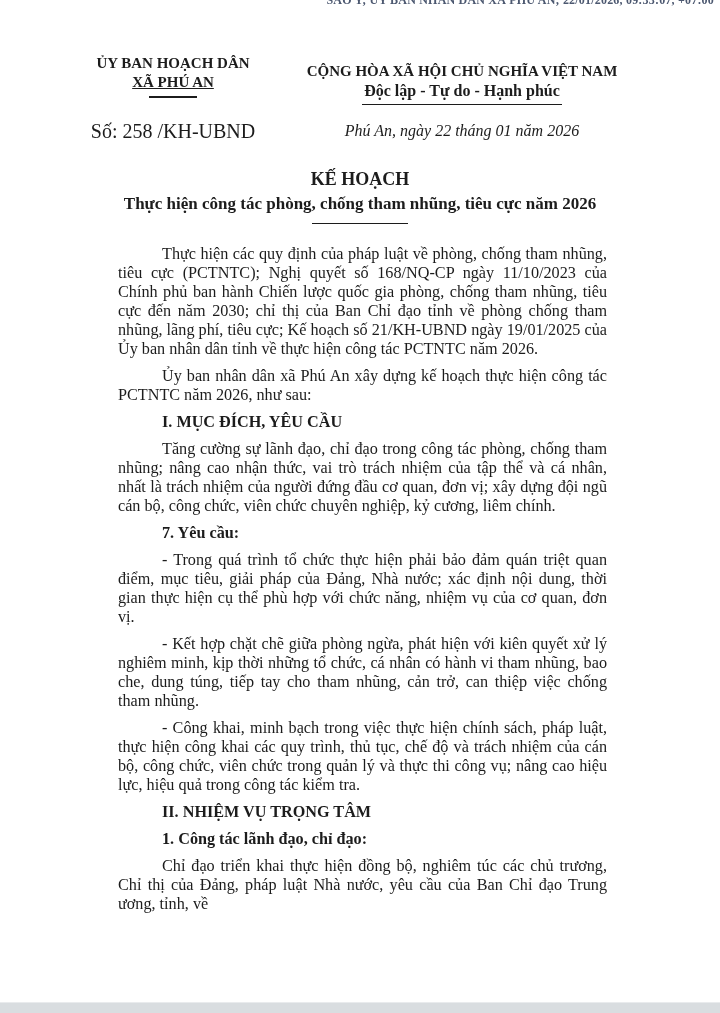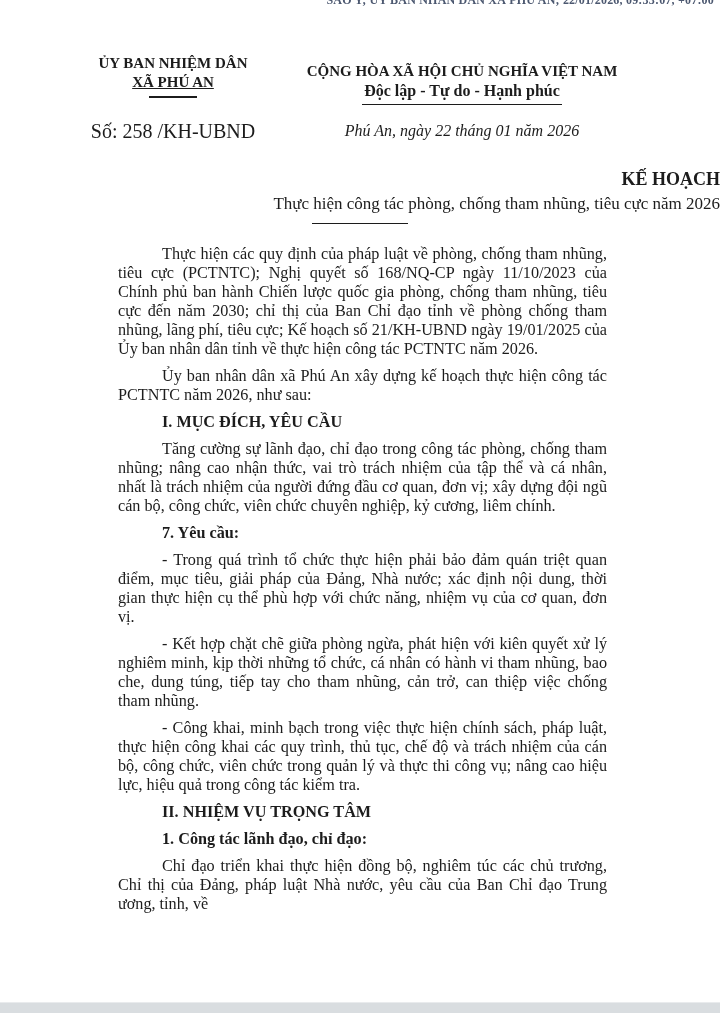--- a/index.html
+++ b/index.html
@@ -48,23 +48,23 @@
     font-weight: bold;
     font-size: 16px;
     line-height: 20px;
     padding: 0 2px 3px;
     border-bottom: 1.5px solid #1c1c1c;
     white-space: nowrap;
   }
   .doc-number { font-size: 20px; margin-top: 22px; }
   .place-date { font-style: italic; font-size: 16px; margin-top: 17px; white-space: nowrap; }
 
-  .doc-title { text-align: right; margin-top: 24px; }
+  .doc-title { text-align: center; margin-top: 24px; }
   .doc-type { font-weight: bold; font-size: 18px; line-height: 24px; }
-  .doc-subject { font-weight: normal; font-size: 17px; line-height: 26px; }
+  .doc-subject { font-weight: bold; font-size: 17px; line-height: 26px; }
   .rule-title { width: 96px; height: 1.5px; background: #1c1c1c; margin: 6px auto 0; }
 
   .doc-body {
     margin: 21px 105px 0 110px;
     font-size: 16.2px;
   }
   .para {
     margin: 8px;
     line-height: 19px;
     text-indent: 44px;
@@ -85,21 +85,21 @@
 </style>
 </head>
 <body>
 
 <div class="stamp">SAO Y; ỦY BAN NHÂN DÂN XÃ PHÚ AN; 22/01/2026, 09:33:07, +07:00</div>
 
 <div class="page">
 
   <div class="doc-header">
     <div class="col-left">
-      <div class="org-parent">ỦY BAN NHIỆM DÂN</div>
+      <div class="org-parent">ỦY BAN HOẠCH DÂN</div>
       <div class="org-name">XÃ PHÚ AN</div>
       <div class="rule-org"></div>
       <div class="doc-number">Số:  258 /KH-UBND</div>
     </div>
     <div class="col-right">
       <div class="national-title">CỘNG HÒA XÃ HỘI CHỦ NGHĨA VIỆT NAM</div>
       <div><span class="motto">Độc lập - Tự do - Hạnh phúc</span></div>
       <div class="place-date">Phú An, ngày 22 tháng 01 năm 2026</div>
     </div>
   </div>

